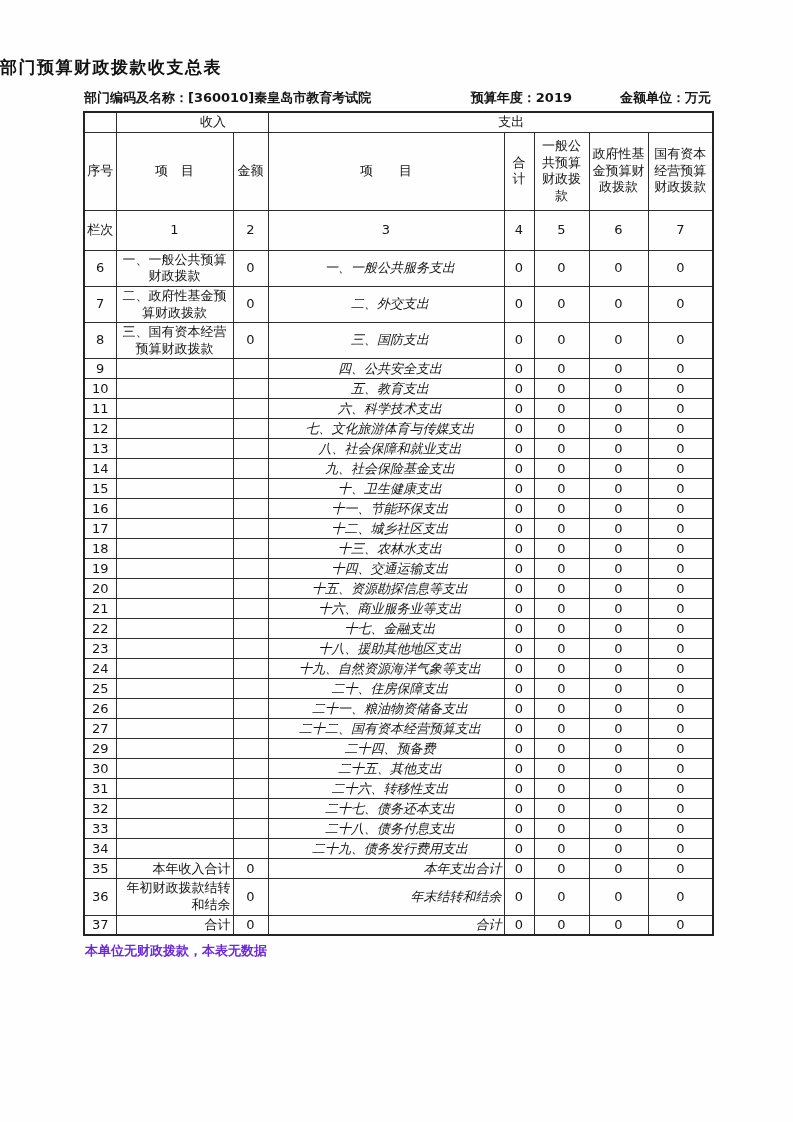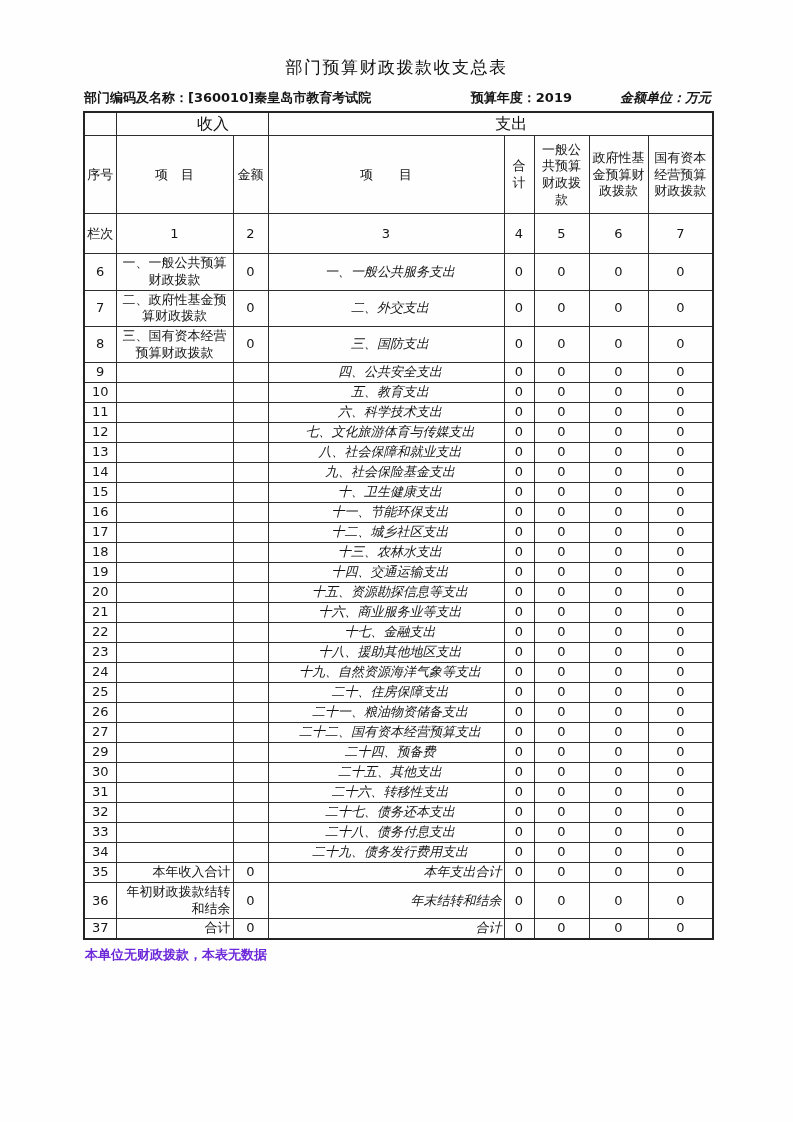--- a/index.html
+++ b/index.html
@@ -11,56 +11,56 @@
     color: #161616;
   }
   .page {
     position: relative;
     width: 793px; height: 1122px;
     background: #fefefe;
     overflow: hidden;
   }
   .title {
     padding-top: 56px;
-    text-align: center;
+    text-align: left;
     font-size: 17px;
-    font-weight: 400;
+    font-weight: 700;
     letter-spacing: 1.5px;
     color: #111;
   }
   .meta {
     display: flex;
     align-items: baseline;
     margin: 10px 0 4px 84px;
     width: 629px;
     font-size: 13px;
     font-weight: 600;
     color: #151515;
   }
   .meta-left { flex: 1 1 auto; }
   .meta-mid { flex: 0 0 auto; margin-right: 48px; text-align: right; }
-  .meta-right { flex: 0 0 auto; margin-right: 2px; font-style: italic; }
+  .meta-right { flex: 0 0 auto; margin-right: 2px; }
   table.budget {
     margin-left: 83px;
     width: 629px;
     border-collapse: collapse;
     table-layout: fixed;
     border: 2px solid #242424;
   }
   table.budget td {
     border: 1.5px solid #2d2d2d;
     text-align: center;
     vertical-align: middle;
     padding: 1px 2px;
     font-size: 13px;
     line-height: 1.28;
     color: #141414;
     overflow: hidden;
   }
-  tr.h1 td { height: 20px; font-size: 16px; padding-left: 44px; }
+  tr.h1 td { height: 20px; font-size: 13px; padding-left: 44px; }
   tr.h2 td { height: 78px; }
   tr.h3 td { height: 40px; }
   tbody tr { height: 20px; }
   td.item { text-align: left; padding-left: 6px; padding-right: 3px; }
   td.item.exp { padding-left: 10px; font-style: italic; }
   td.item.center { text-align: right; padding-left: 2px; padding-right: 2px; }
   .footnote {
     margin: 6px 0 0 85px;
     font-size: 13px;
     font-weight: 600;

